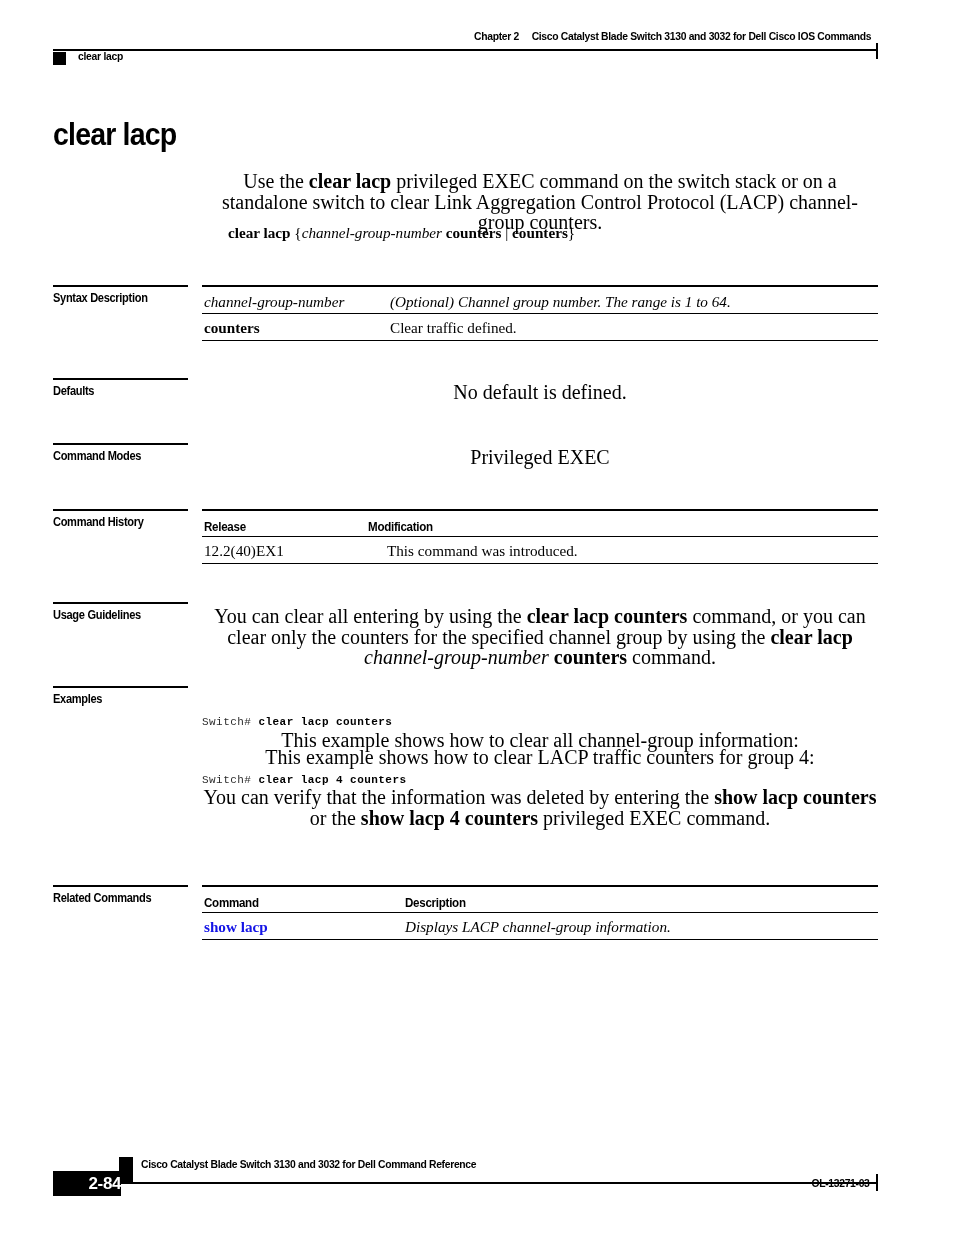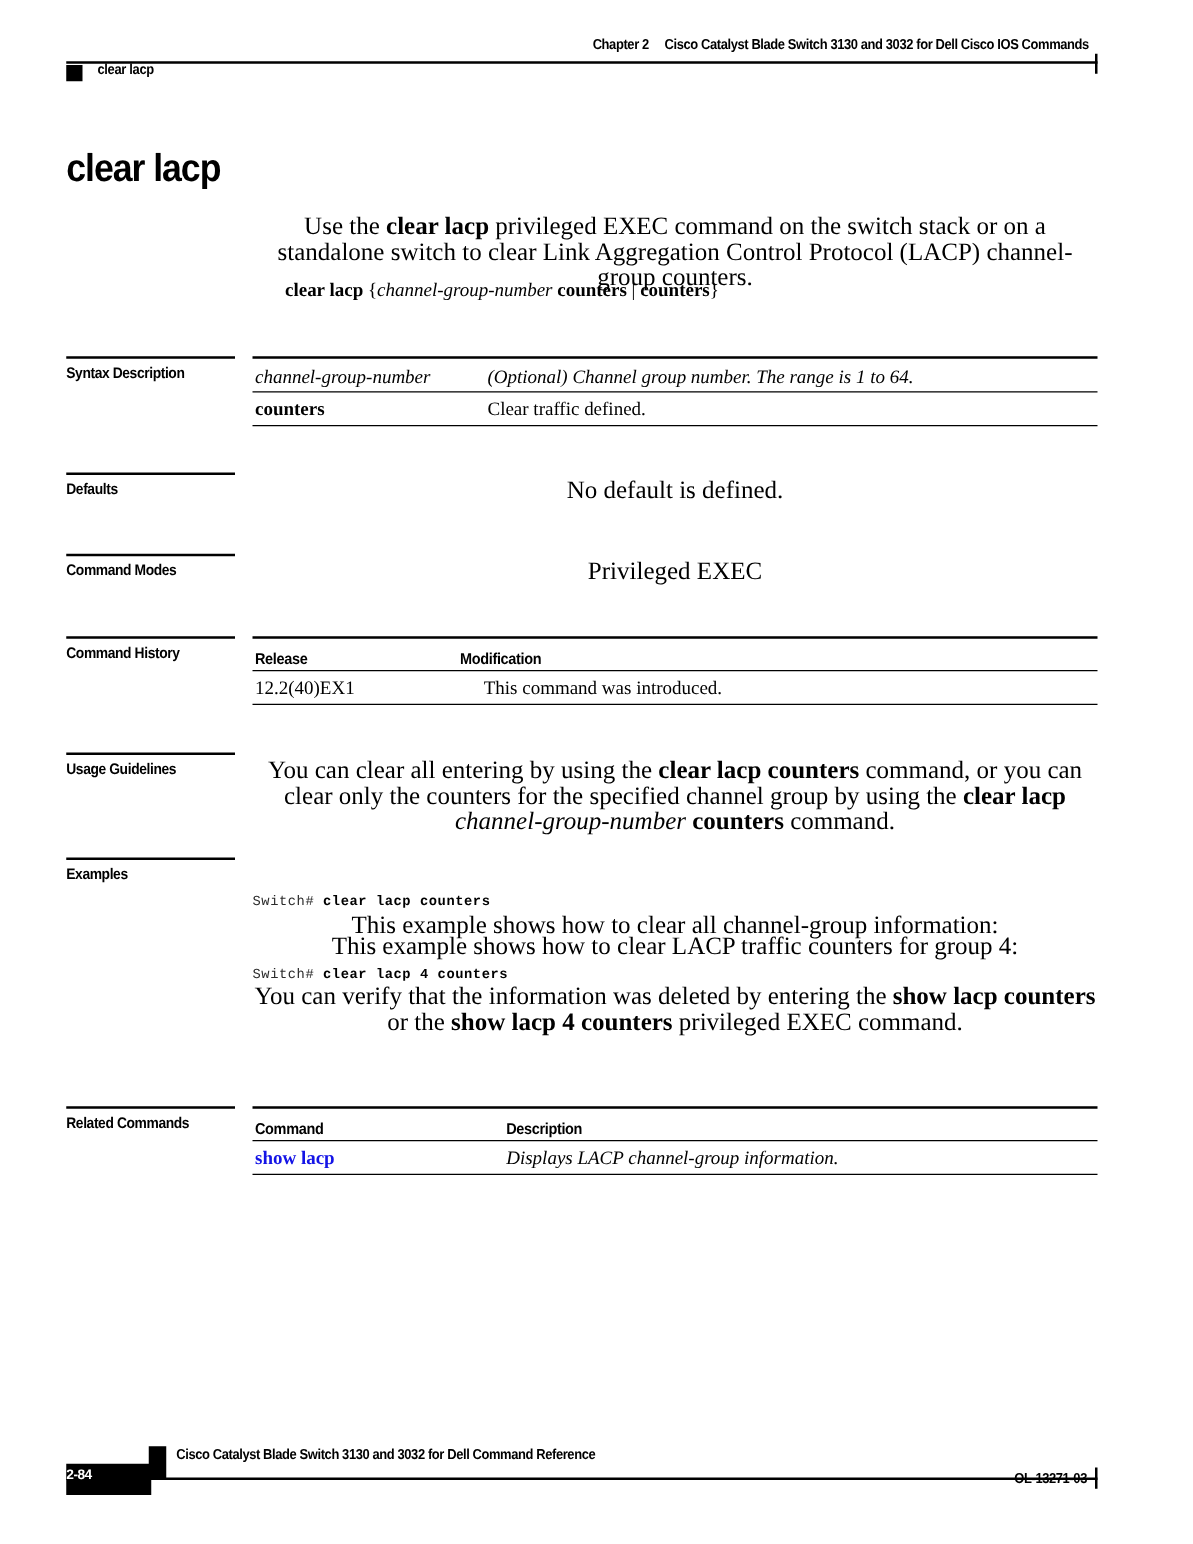--- a/index.html
+++ b/index.html
@@ -223,25 +223,25 @@
     top: 1171px;
     width: 68px;
     height: 25px;
     background: #000;
   }
   .foot-pagenum {
     position: absolute;
     left: 53px;
     top: 1174px;
     width: 68px;
-    text-align: left;
+    text-align: right;
     color: #ffffff;
     font-family: "Liberation Sans", sans-serif;
     font-weight: bold;
-    font-size: 11px;
+    font-size: 17px;
     letter-spacing: -0.4px;
   }
   .foot-docid {
     position: absolute;
     right: 84px;
     top: 1177px;
     font-family: "Liberation Sans", sans-serif;
     font-weight: bold;
     font-size: 11.5px;
     letter-spacing: -0.35px;

